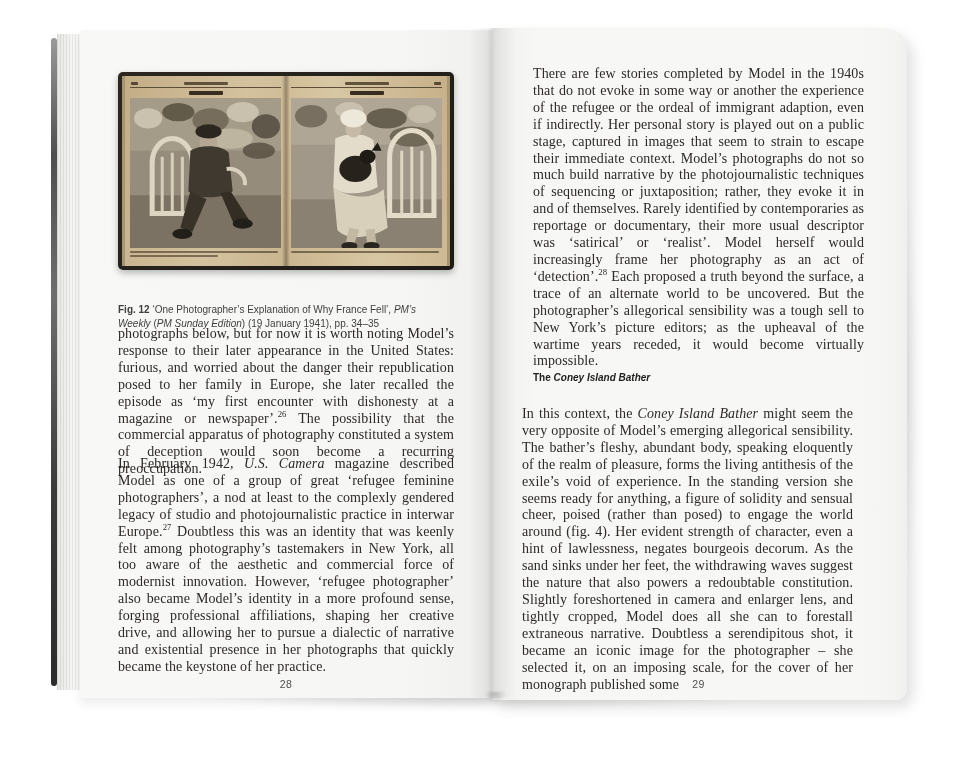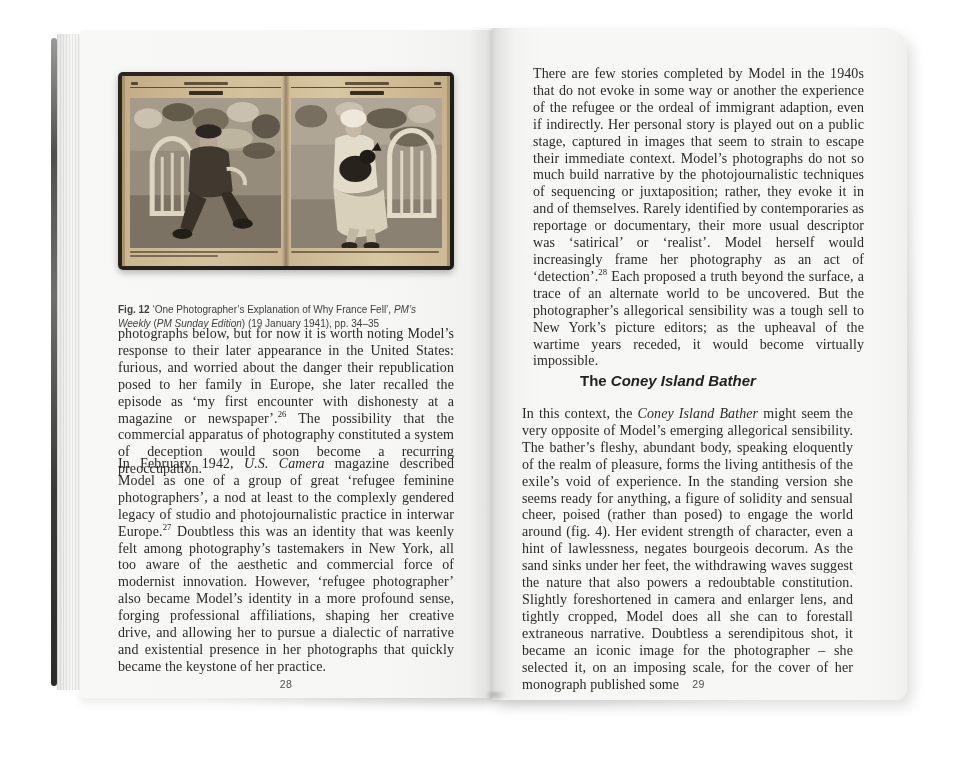--- a/index.html
+++ b/index.html
@@ -34,21 +34,21 @@
 
   
   .body-par{position:absolute;font-size:14px;line-height:16.9px;color:#2c2926;
     text-align:justify;letter-spacing:0.1px;}
   .seg-i{font-style:italic;}
   .seg-b{font-weight:bold;}
   .seg-sup{vertical-align:super;font-size:0.62em;line-height:0;}
   .fig-caption{position:absolute;font-family:"Liberation Sans","DejaVu Sans",sans-serif;
     font-size:10px;line-height:1.42;color:#3e3e3e;text-align:left;}
   .section-heading{position:absolute;font-family:"Liberation Sans","DejaVu Sans",sans-serif;
-    font-size:15px;font-weight:bold;color:#222120;margin-left:47px;}
+    font-size:10px;font-weight:bold;color:#222120;}
   .page-number{position:absolute;font-family:"Liberation Sans","DejaVu Sans",sans-serif;
     font-size:10.5px;color:#4f4f4f;text-align:center;letter-spacing:0.5px;}
 
   
   .figure{position:absolute;left:38px;top:42px;width:336px;height:198px;border-radius:5px;
     background:linear-gradient(135deg,#2b2620,#1d1a15);padding:4px;box-sizing:border-box;
     box-shadow:0 3px 7px rgba(0,0,0,0.28);}
   .mag-spread{display:flex;width:100%;height:100%;border-left:3px solid #a8946e;
     border-right:3px solid #a8946e;box-sizing:border-box;position:relative;}
   .mag-page{flex:1;position:relative;padding:4px 5px;box-sizing:border-box;overflow:hidden;}

